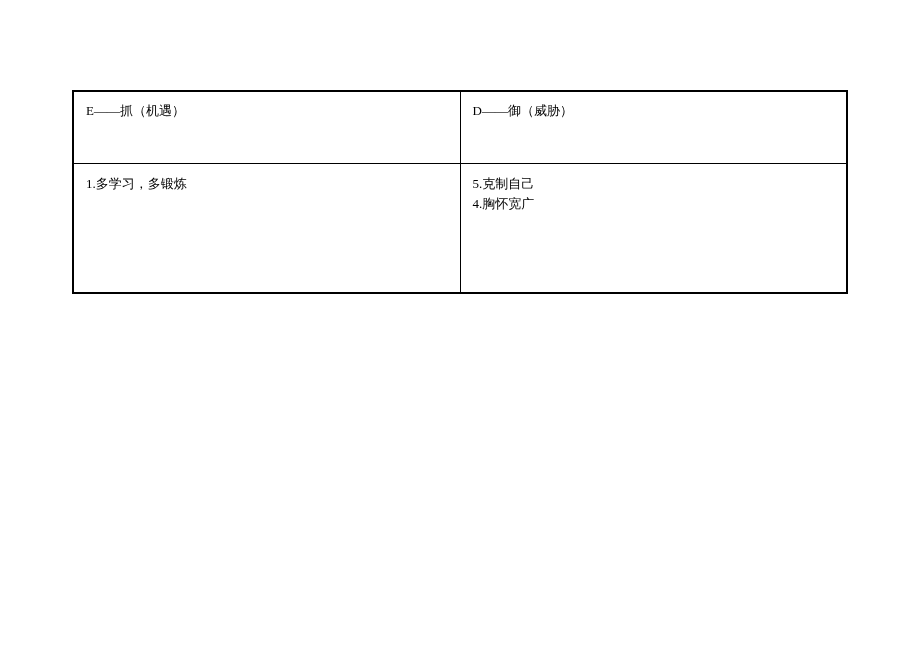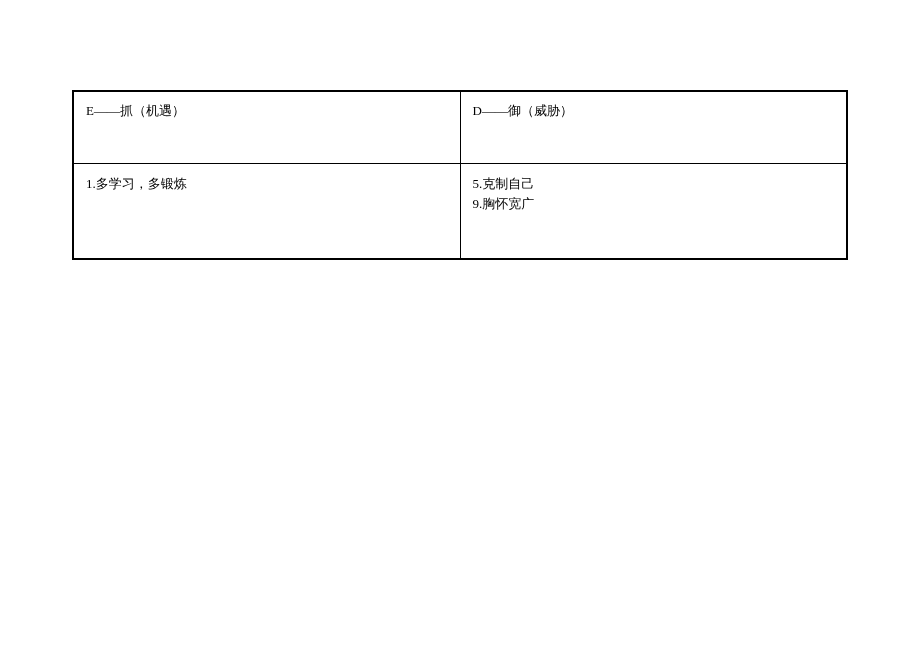--- a/index.html
+++ b/index.html
@@ -23,21 +23,21 @@
     .swot-table td {
       border: 1px solid #000000;
       vertical-align: top;
       padding: 10px 12px;
     }
     .header-row td {
       height: 72px;
       font-size: 13px;
     }
     .content-row td {
-      height: 96px;
+      height: 130px;
       font-size: 13px;
       line-height: 1.6;
     }
     .col-left {
       width: 50%;
     }
     .col-right {
       width: 50%;
       margin-left: 35px;
     }
@@ -54,17 +54,17 @@
     <td class="col-right">
       <span>D——御（威胁）</span>
     </td>
   </tr>
   <tr class="content-row">
     <td class="col-left">
       <div>1.多学习，多锻炼</div>
     </td>
     <td class="col-right">
       <div>5.克制自己</div>
-      <div>9.胸怀宽广</div>
+      <div>4.胸怀宽广</div>
     </td>
   </tr>
 </tbody>
   </table>
 
 </body></html>

